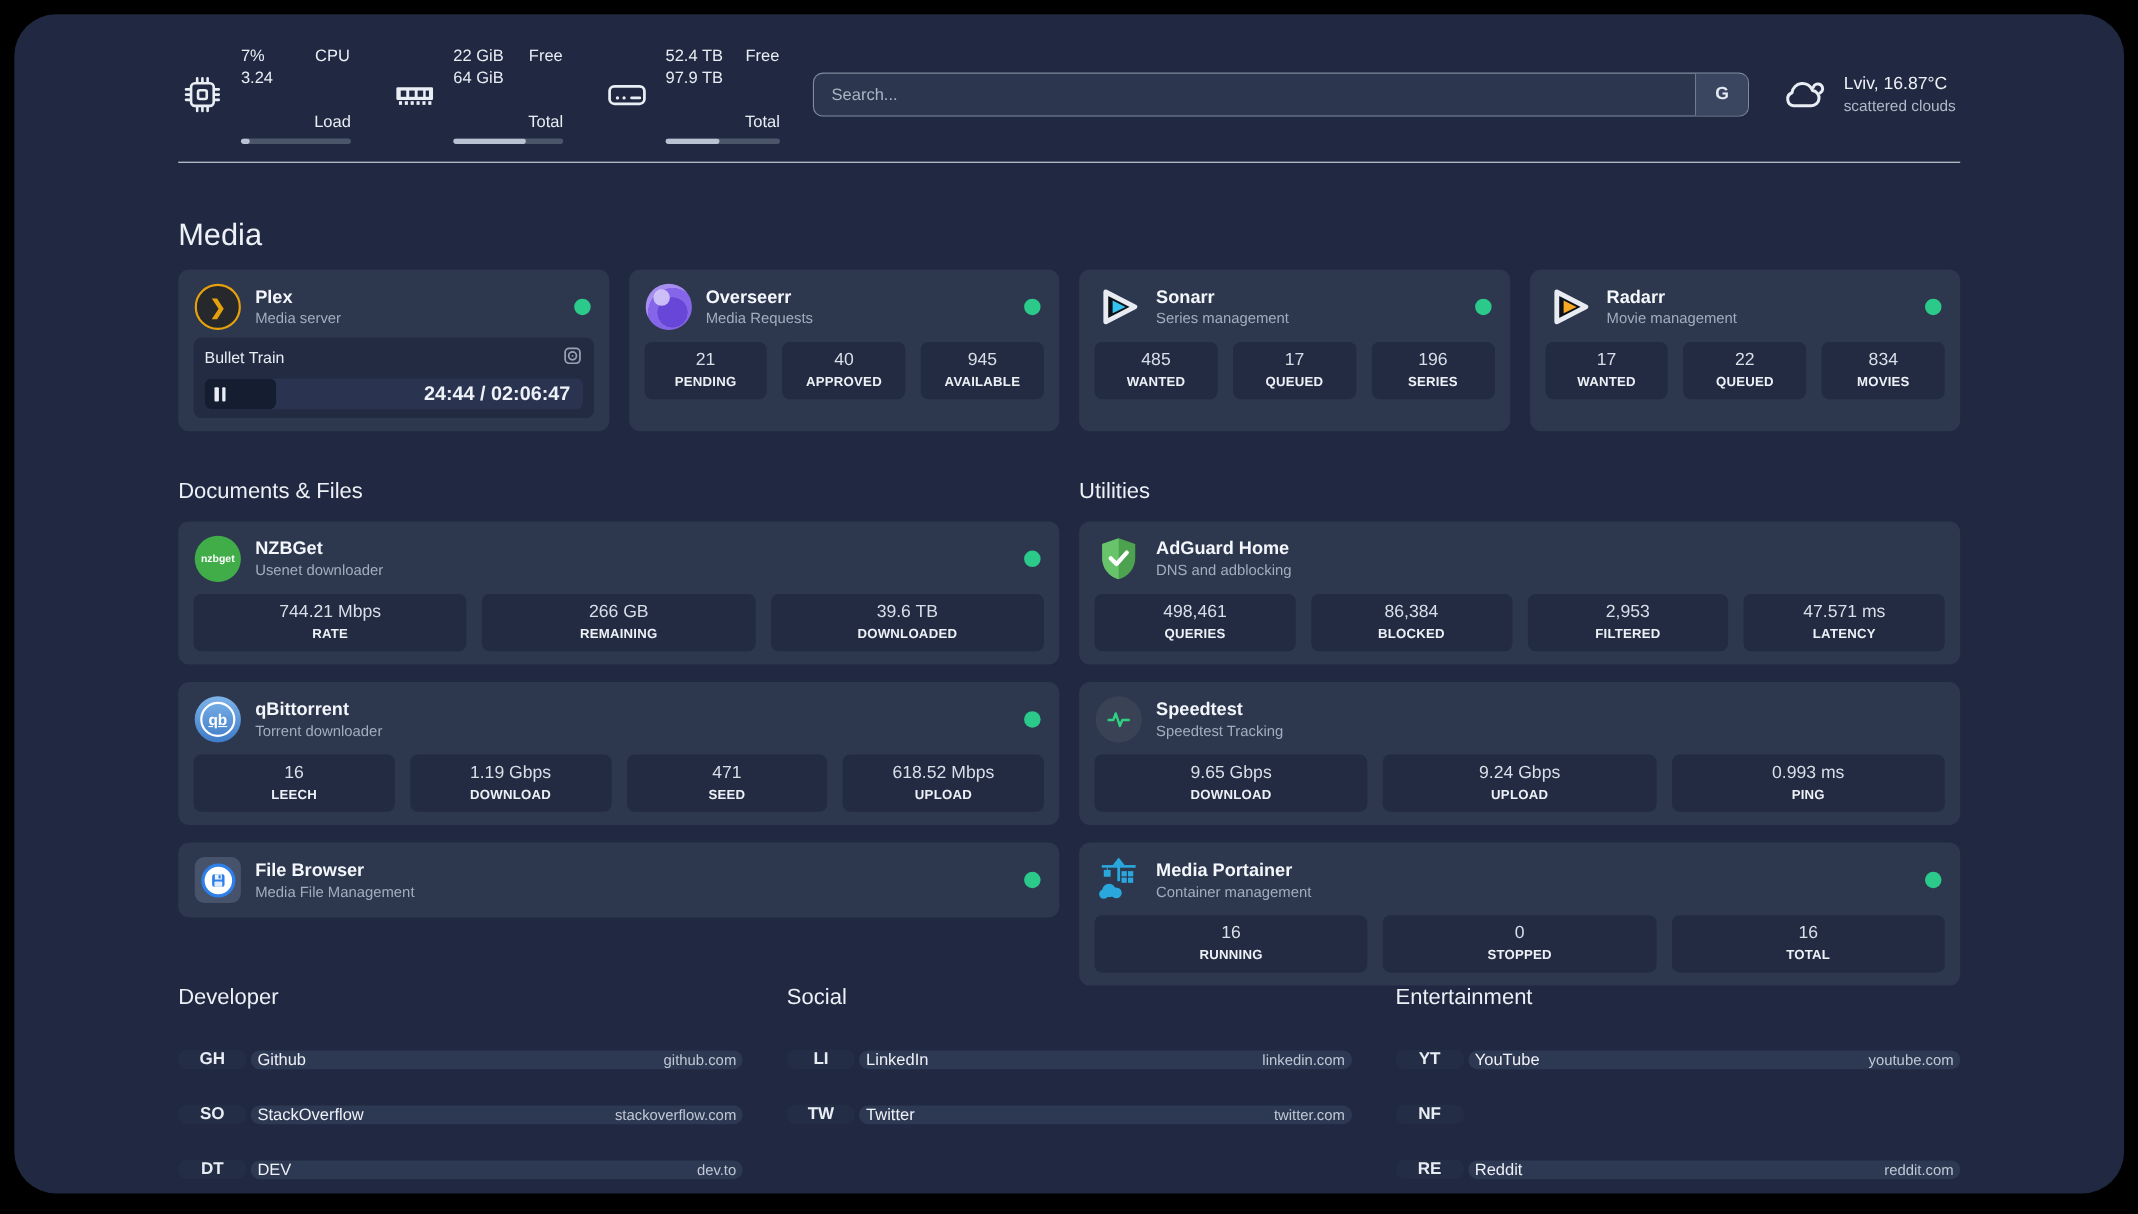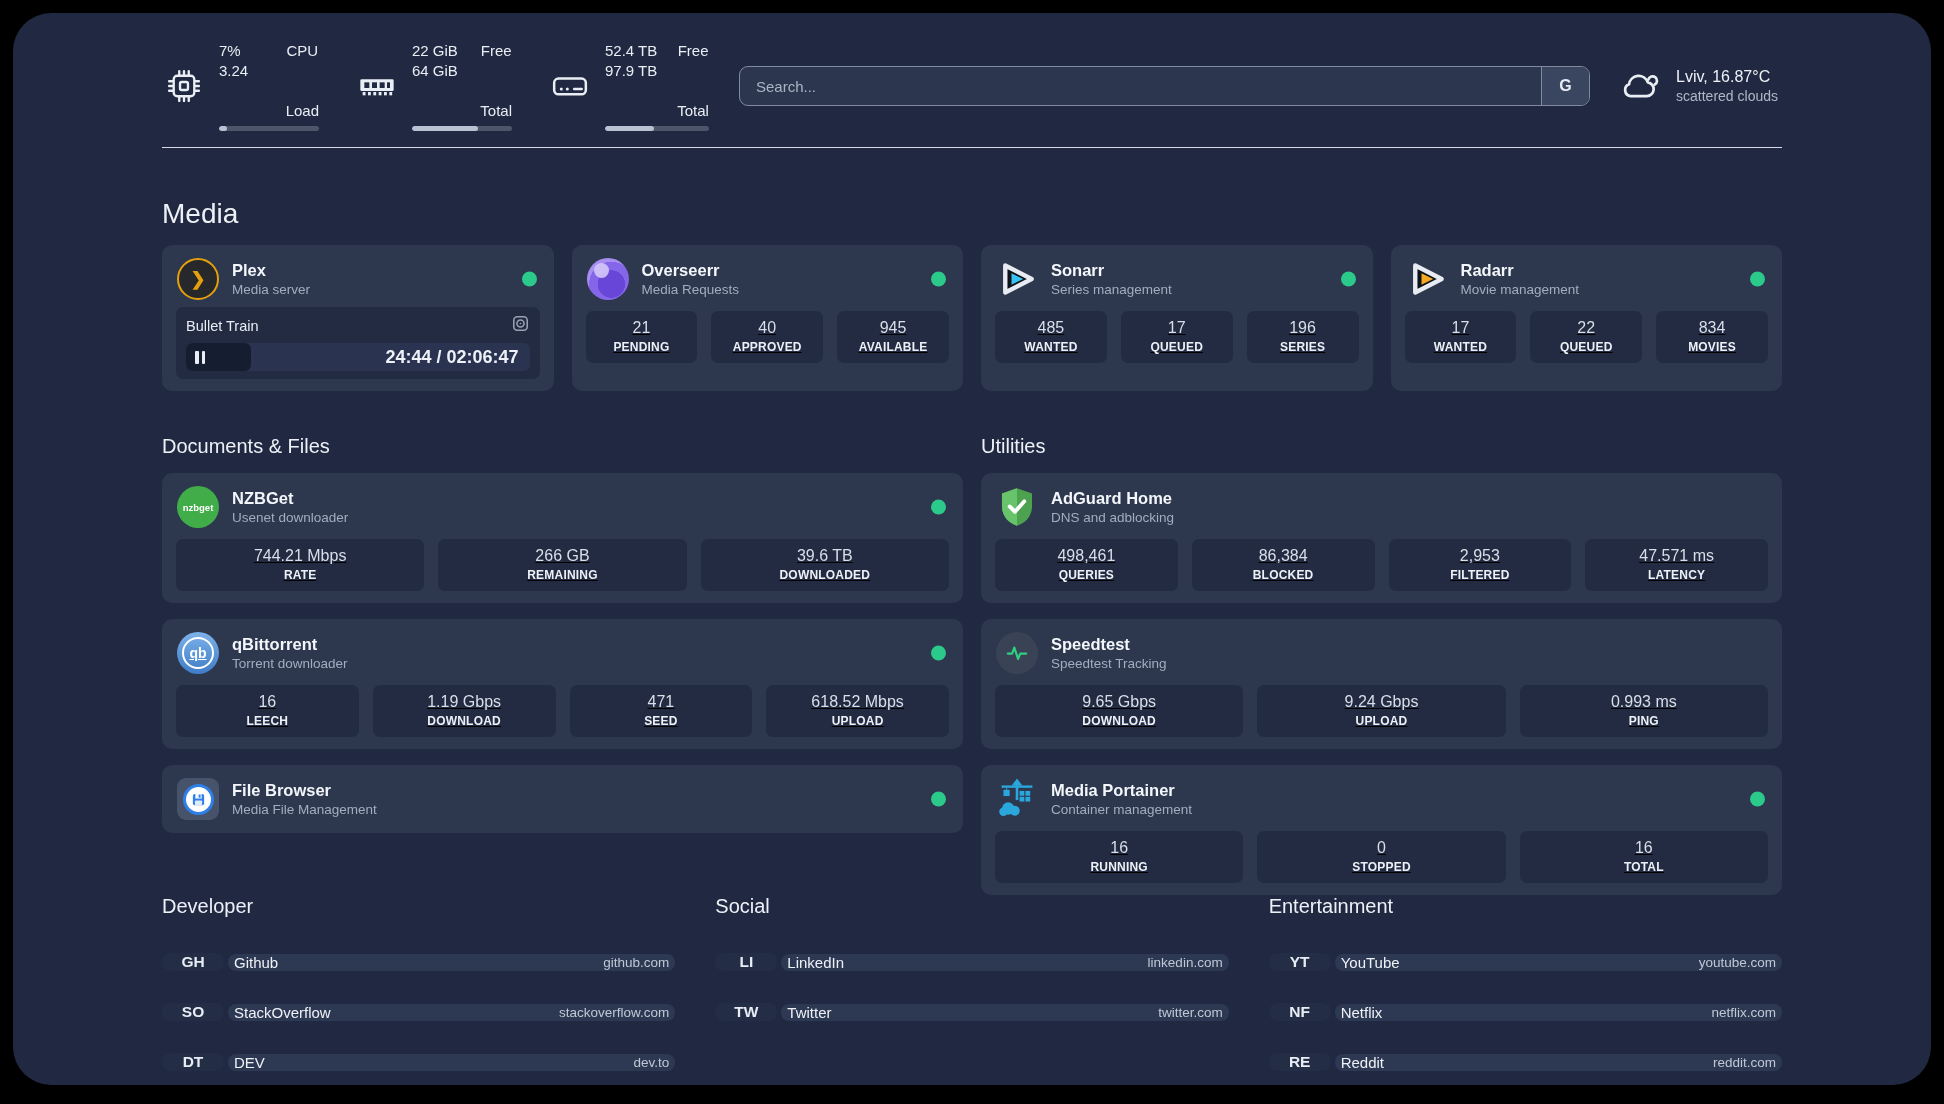--- a/index.html
+++ b/index.html
@@ -54,21 +54,21 @@
   .col-stack { display:flex; flex-direction:column; gap:16px; margin-top:15px; }
 
   .card { background:#2d374e; border-radius:10px; padding:12px 14px; cursor:pointer; }
   .card-header { display:flex; align-items:center; gap:12px; position:relative; height:44px; }
   .htxt { display:flex; flex-direction:column; justify-content:center; }
   .card-title { font-size:16.5px; font-weight:700; color:#f3f6fa; line-height:1.25; }
   .card-sub { font-size:13.5px; color:#a3adbf; line-height:1.3; }
   .status-dot { position:absolute; right:3px; top:50%; transform:translateY(-50%);
     width:15px; height:15px; border-radius:50%; background:#2bc98a; }
 
-  .stats-row { display:grid; gap:14px; margin-top:10px;text-decoration:underline; }
+  .stats-row { display:grid; gap:14px; margin-top:10px; }
   .cols-3 { grid-template-columns:repeat(3,1fr); }
   .cols-4 { grid-template-columns:repeat(4,1fr); }
   .stat-box { background:#222b41; border-radius:7px; text-align:center; padding:8px 4px 9px; }
   .stat-value { font-size:16px; color:#d9dfe9; }
   .stat-label { font-size:12px; font-weight:700; color:#edf1f7; margin-top:3px; letter-spacing:.2px; }
 
   
   .player { background:#222b41; border-radius:7px; padding:7px 10px 8px; margin-top:6px; }
   .player-top { display:flex; align-items:center; justify-content:space-between; }
   .player-title { font-size:14.5px; color:#e8edf4; }
@@ -600,24 +600,20 @@
         <div class="link-rows">
           <div class="link-row">
             <div class="link-abbr">YT</div>
             <div class="link-main">
               <span class="link-name">YouTube</span>
               <span class="link-url">youtube.com</span>
             </div>
           </div>
           <div class="link-row">
             <div class="link-abbr">NF</div>
-            <div class="link-main">
-              <span class="link-name">Netflix</span>
-              <span class="link-url">netflix.com</span>
-            </div>
           </div>
           <div class="link-row">
             <div class="link-abbr">RE</div>
             <div class="link-main">
               <span class="link-name">Reddit</span>
               <span class="link-url">reddit.com</span>
             </div>
           </div>
         </div>
       </div>

